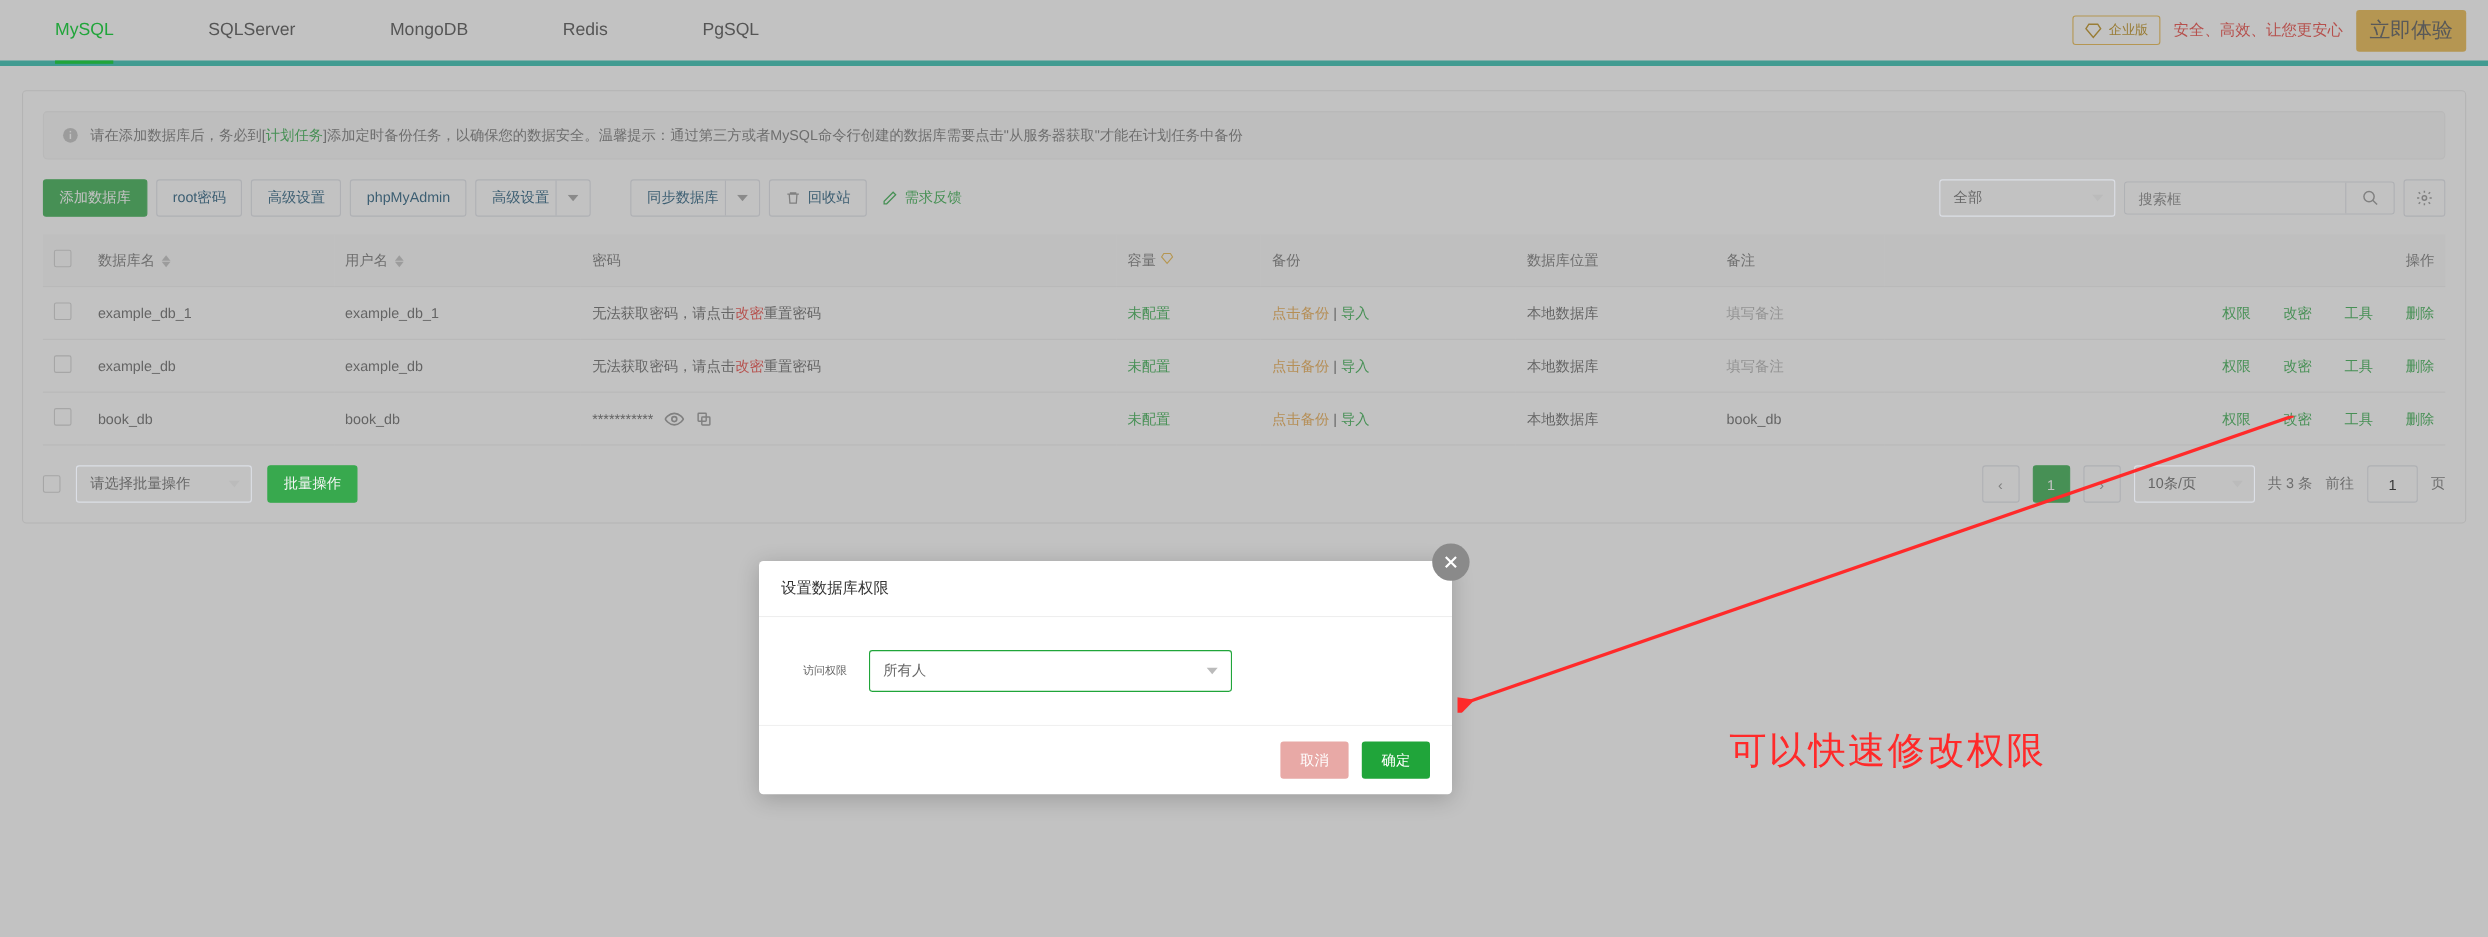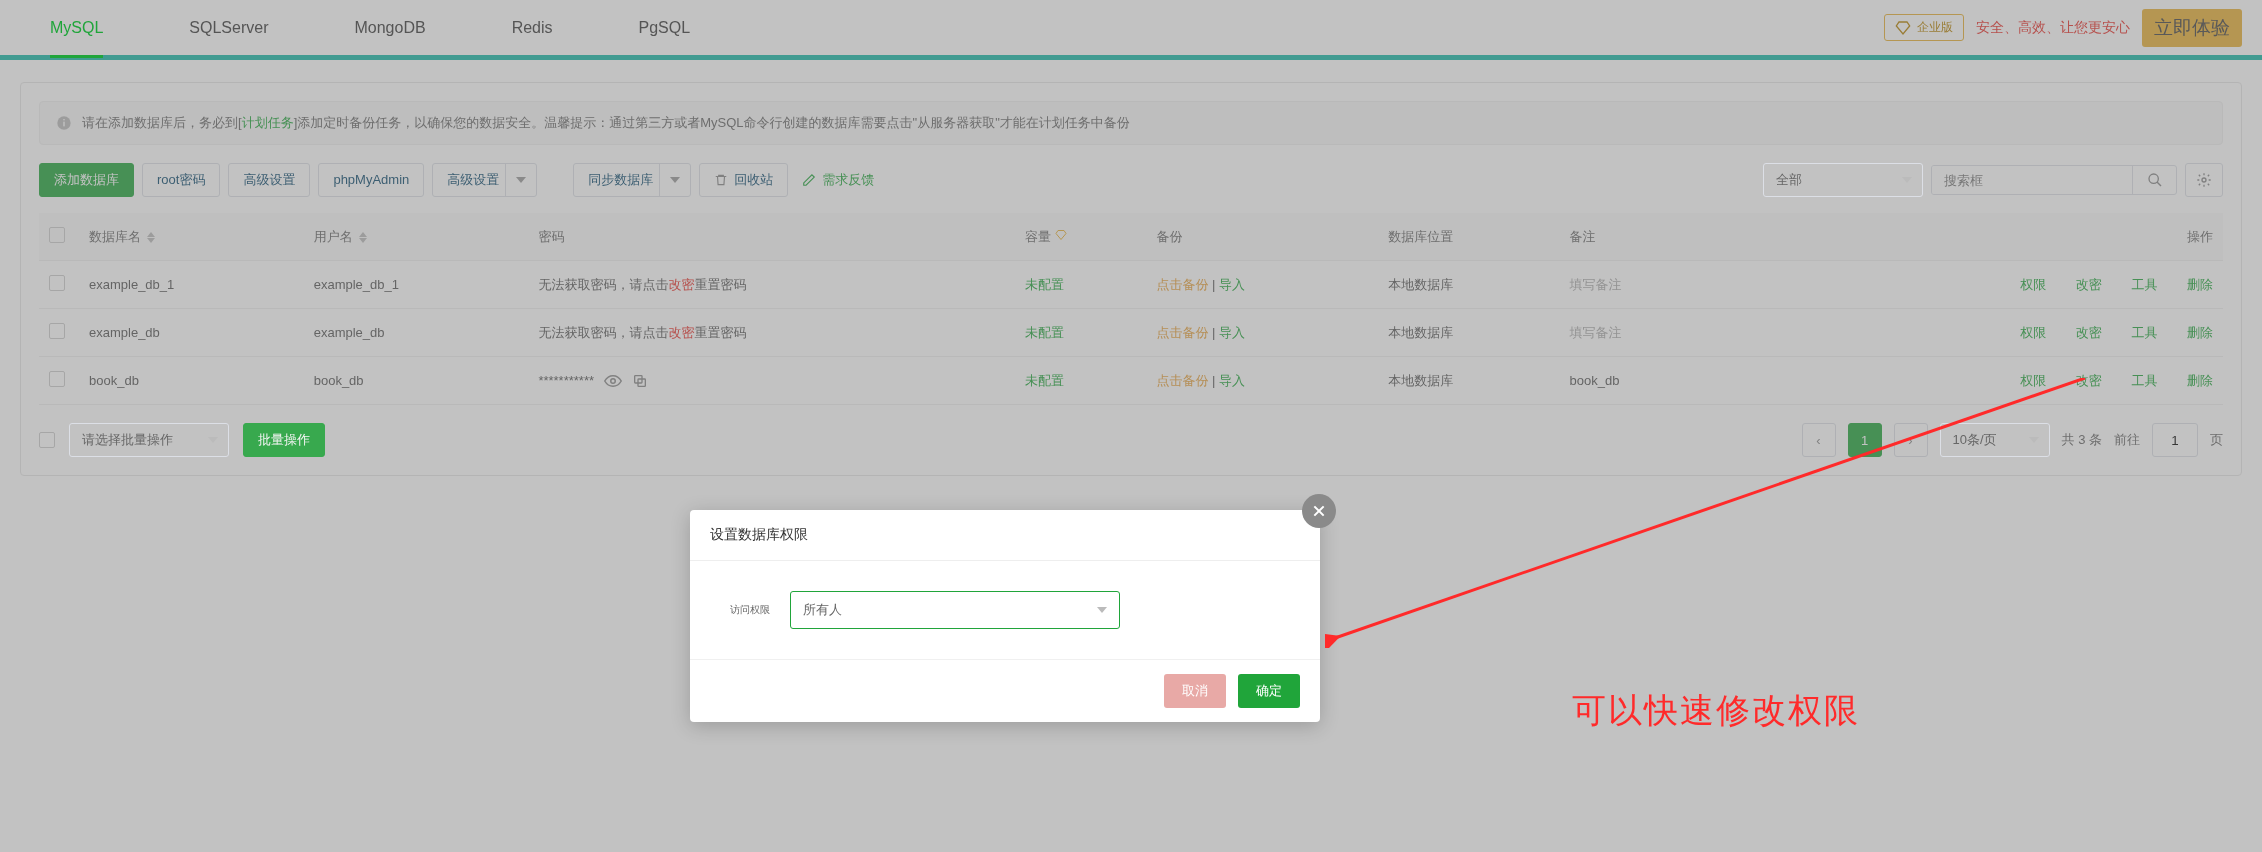--- a/index.html
+++ b/index.html
@@ -57,21 +57,21 @@
 .modal-close { position: absolute; right: -16px; top: -16px; width: 34px; height: 34px; border-radius: 50%; background: #8a8a8a; color: #fff; display: flex; align-items: center; justify-content: center; cursor: pointer; font-size: 18px; }
 .modal-body { padding: 30px 40px; display: flex; align-items: center; gap: 20px; }
 .modal-body label { color: #666; font-size: 10px; }
 .msel { border: 1px solid #20a53a; border-radius: 3px; height: 38px; width: 330px; padding: 0 12px; display: flex; align-items: center; color: #666; position: relative; }
 .msel::after { content: ""; position: absolute; right: 12px; top: 50%; width: 0; height: 0; border-left: 5px solid transparent; border-right: 5px solid transparent; border-top: 6px solid #bbb; transform: translateY(-50%); }
 .modal-foot { padding: 14px 20px; display: flex; justify-content: flex-end; gap: 12px; border-top: 1px solid #f0f0f0; }
 .mbtn { padding: 8px 18px; border-radius: 3px; font-size: 13px; cursor: pointer; border: none; }
 .mbtn.cancel { background: #e8a9a6; color: #fff; }
 .mbtn.ok { background: #20a53a; color: #fff; }
 
-.annot { position: absolute; left: 1572px; top: 688px; color: #ff2a2a; font-size: 34px; letter-spacing: 2px; }
+.annot { position: absolute; left: 1572px; top: 660px; color: #ff2a2a; font-size: 34px; letter-spacing: 2px; }
 svg.arrow { position: absolute; left: 1325px; top: 378px; pointer-events: none; }
 </style>
 </head>
 <body>
 
 <div class="overlay"></div>
 
 <div class="tabs">
   <div class="tab active">MySQL</div>
   <div class="tab">SQLServer</div>

